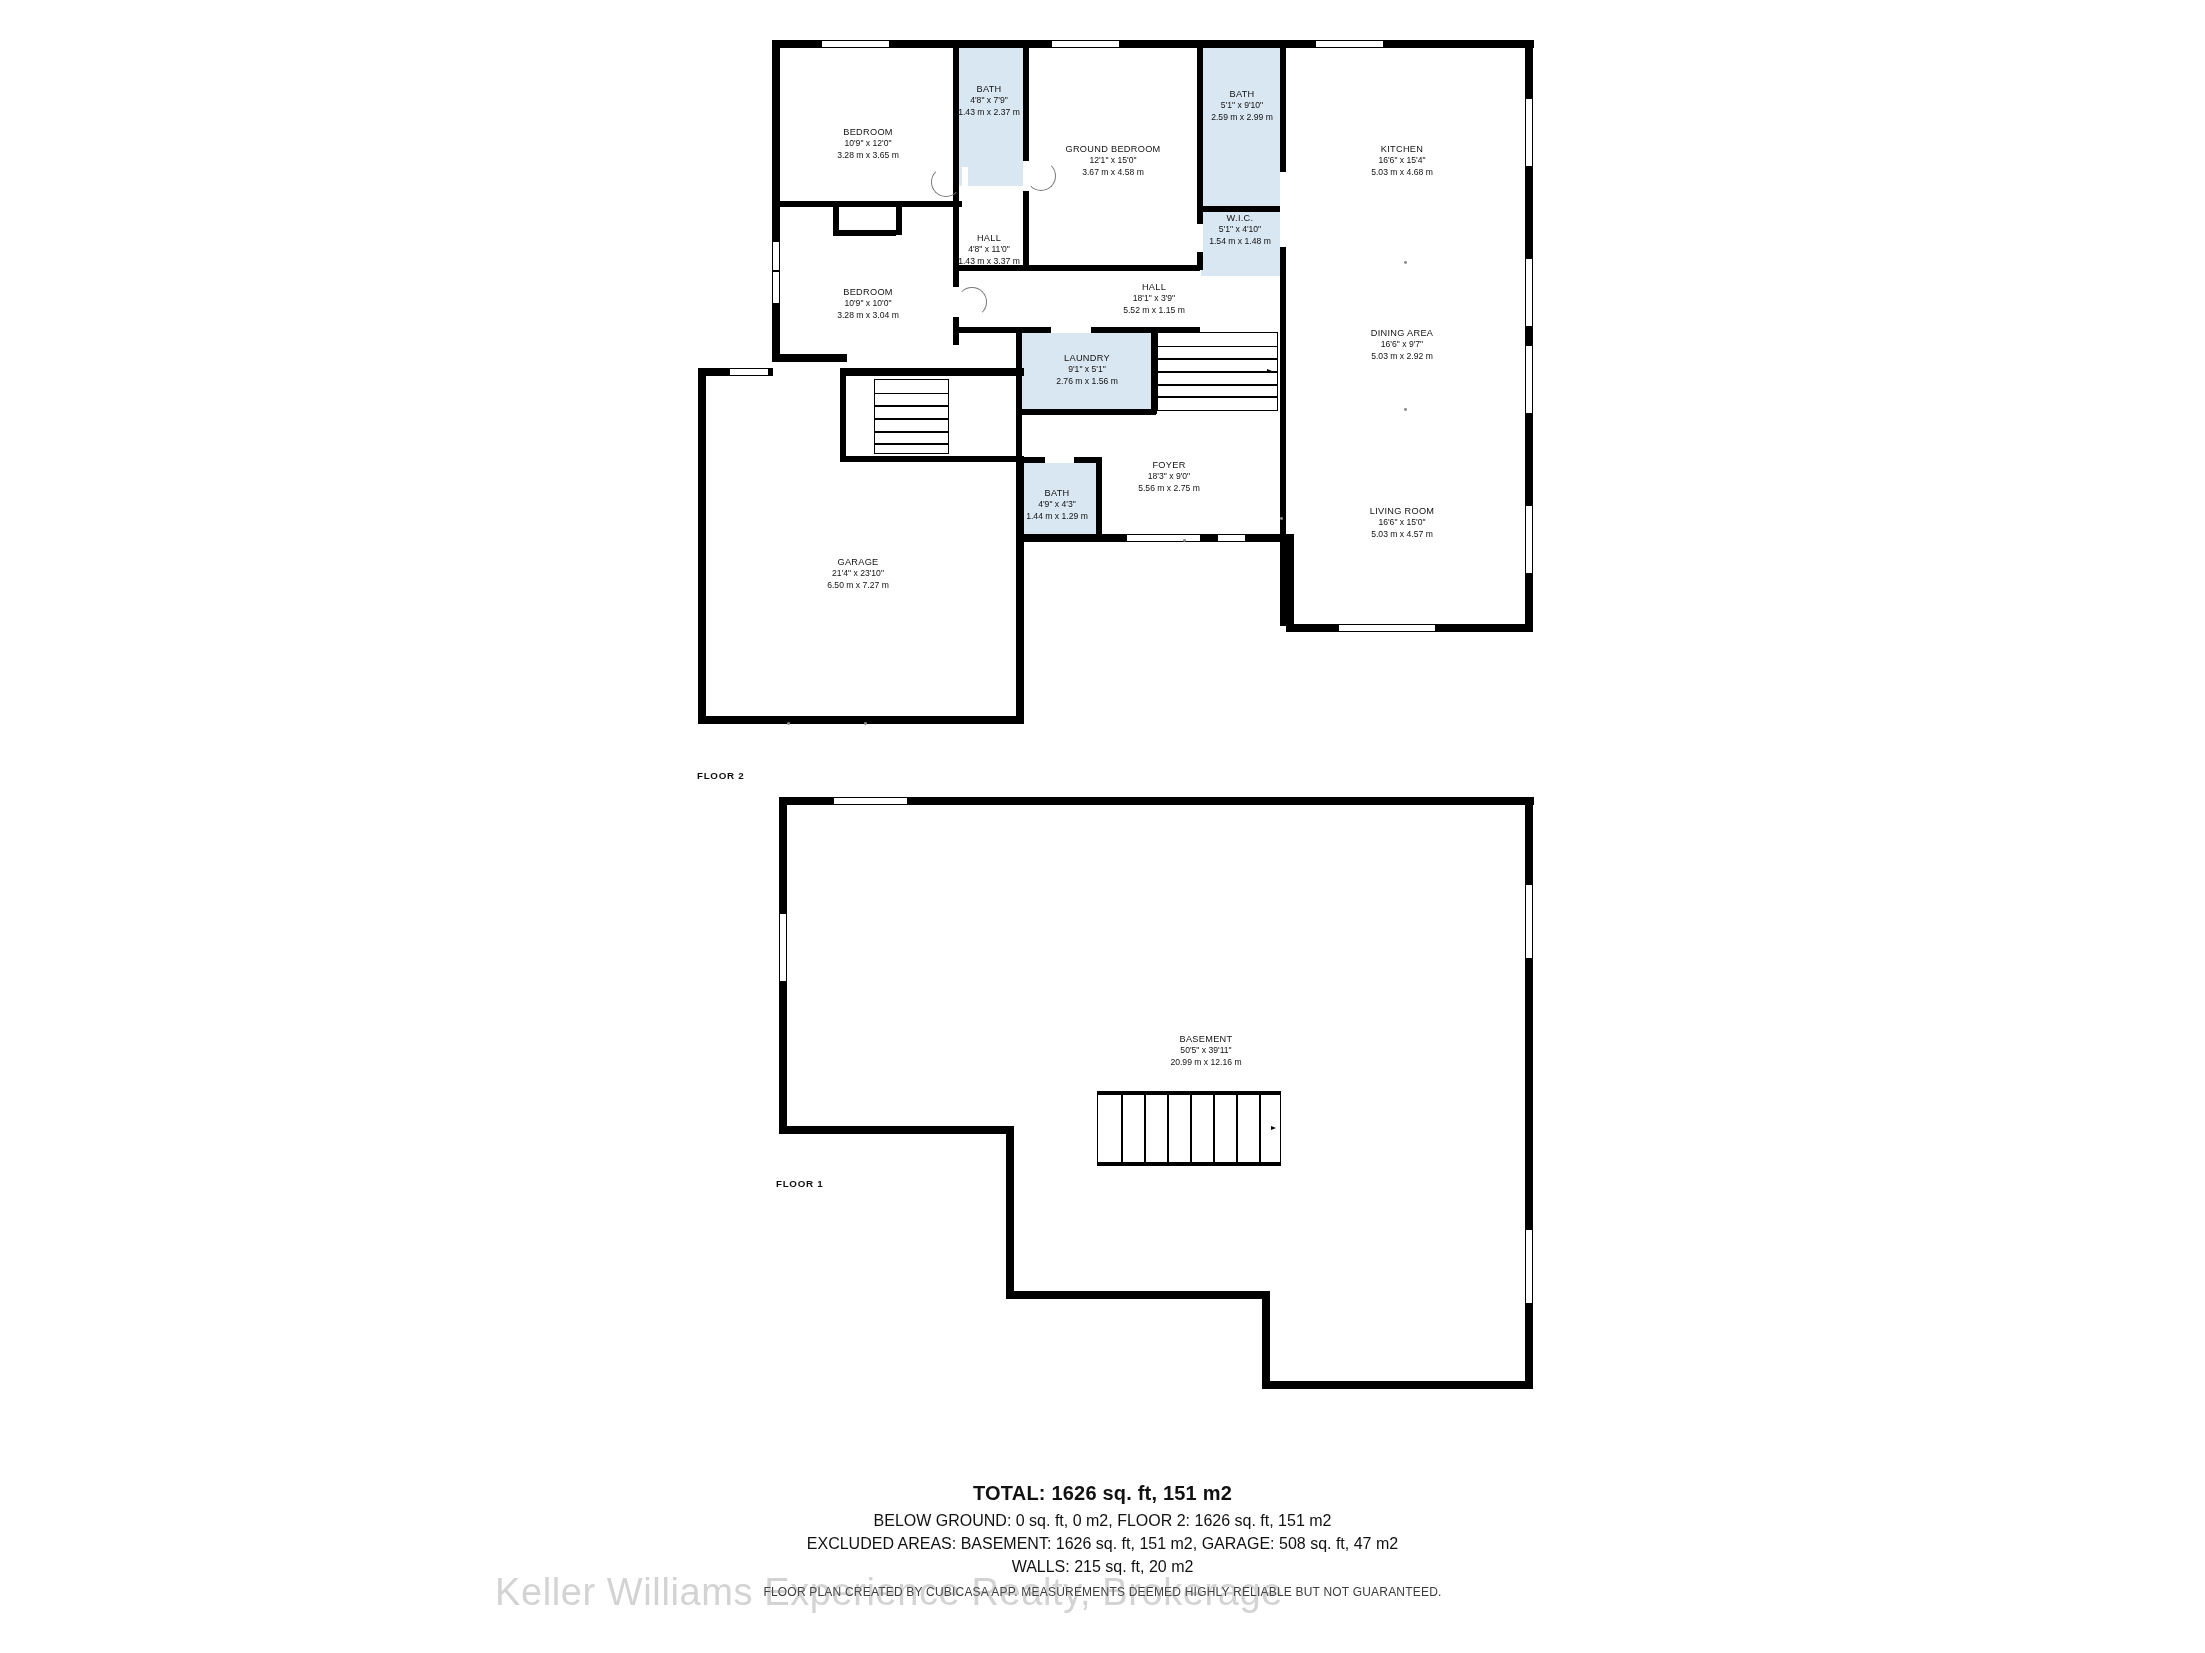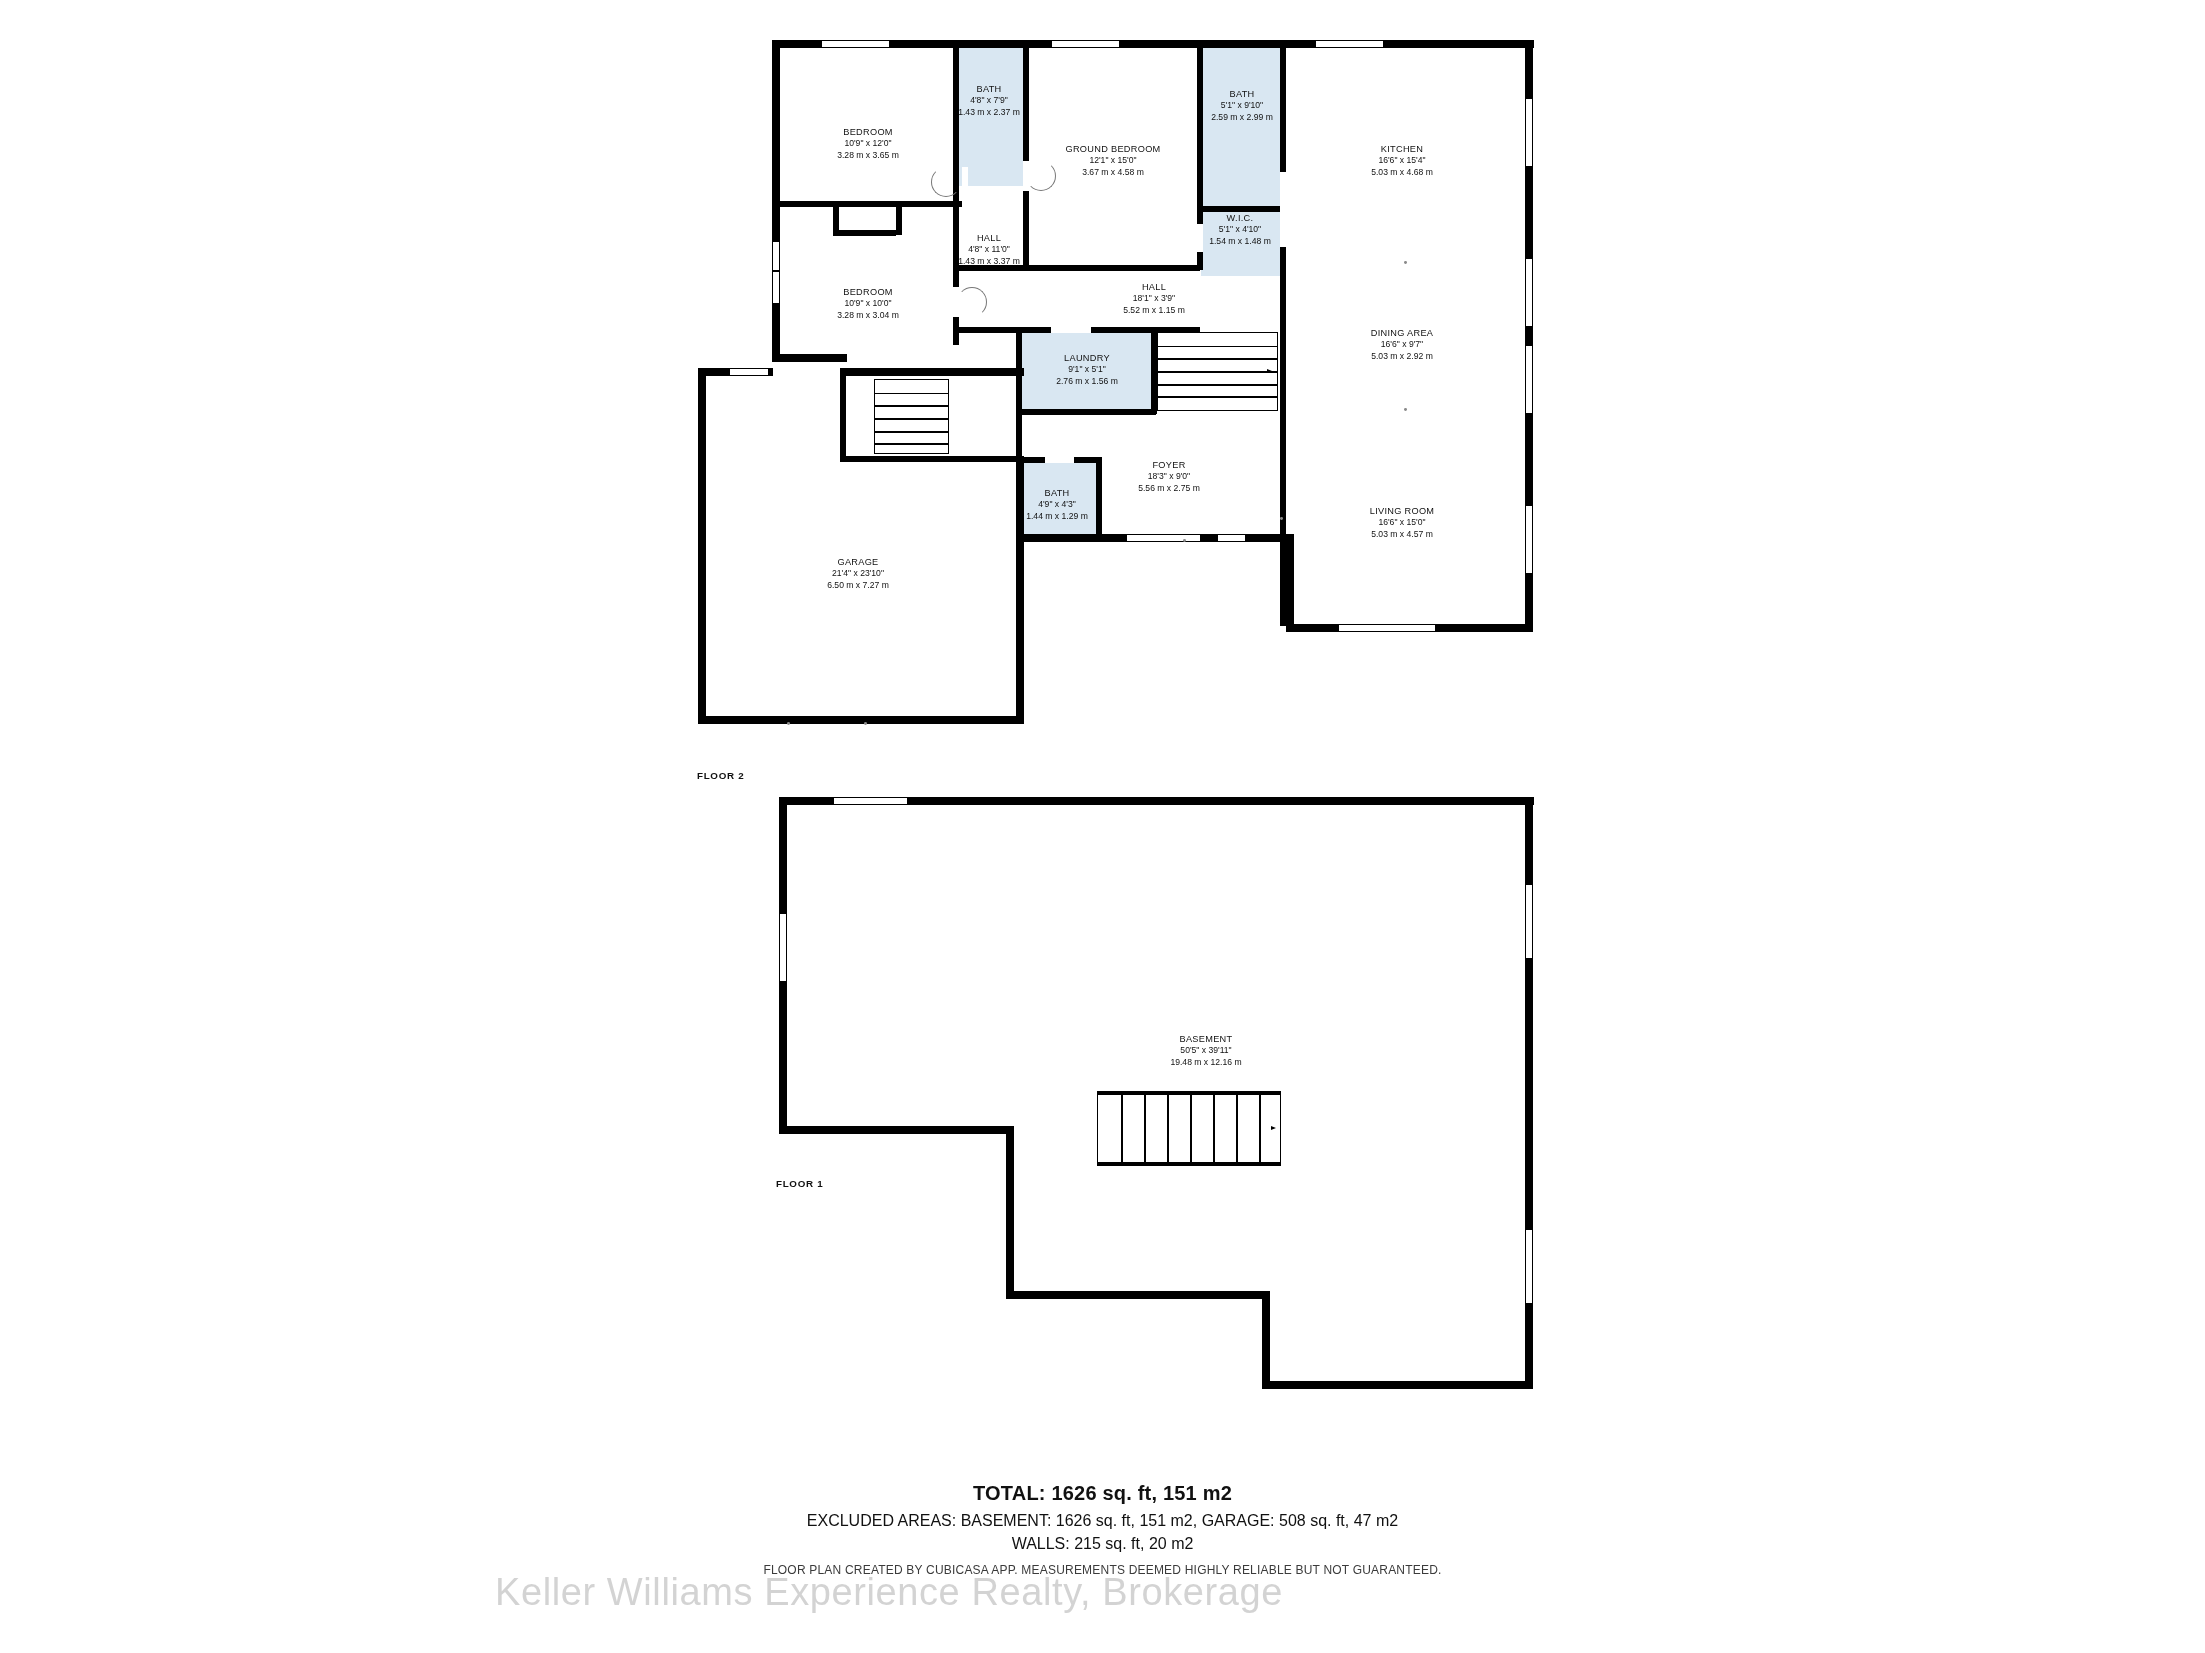--- a/index.html
+++ b/index.html
@@ -360,27 +360,28 @@
     <div class="tread" style="left:92px; top:3.4px; width:1.7px; height:68px;"></div>
     <div class="tread" style="left:115px; top:3.4px; width:1.7px; height:68px;"></div>
     <div class="tread" style="left:138px; top:3.4px; width:1.7px; height:68px;"></div>
     <div class="tread" style="left:161px; top:3.4px; width:1.7px; height:68px;"></div>
   </div>
   <div class="arrow" style="left:1271px; top:1126px;"></div>
 
   <div class="label" style="left:1206px; top:1051px;">
     <span class="name">BASEMENT</span>
     <span class="dim">50'5" x 39'11"</span>
-    <span class="dimm">19.48 m x 12.16 m</span>
+    <span class="dimm">20.99 m x 12.16 m</span>
   </div>
 
   <div class="floor-tag" style="left:776px; top:1178px;">FLOOR 1</div>
 
   <div class="summary">
     <div class="total">TOTAL: 1626 sq. ft, 151 m2</div>
+    <div class="line">BELOW GROUND: 0 sq. ft, 0 m2, FLOOR 2: 1626 sq. ft, 151 m2</div>
     <div class="line">EXCLUDED AREAS: BASEMENT: 1626 sq. ft, 151 m2, GARAGE: 508 sq. ft, 47 m2</div>
     <div class="line">WALLS: 215 sq. ft, 20 m2</div>
     <div class="disclaimer">FLOOR PLAN CREATED BY CUBICASA APP. MEASUREMENTS DEEMED HIGHLY RELIABLE BUT NOT GUARANTEED.</div>
   </div>
 
   <div class="watermark">Keller Williams Experience Realty, Brokerage</div>
 
 </div>
 
 

